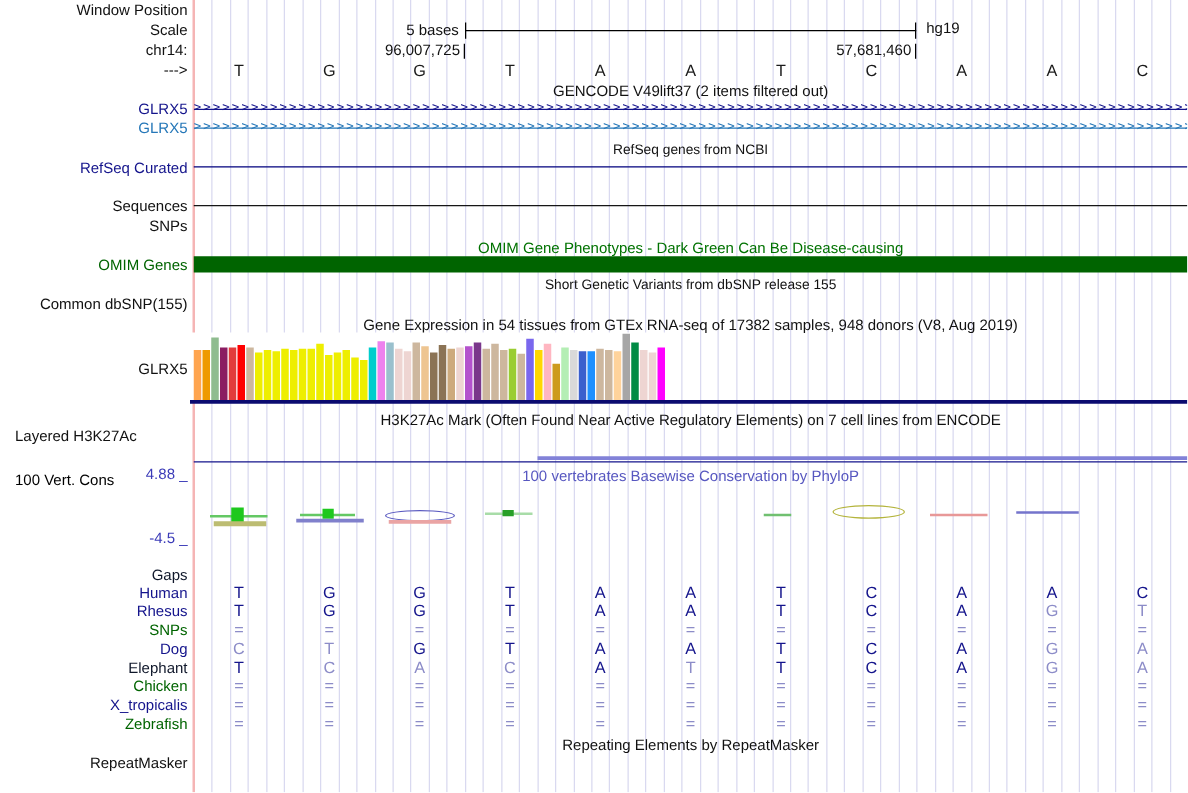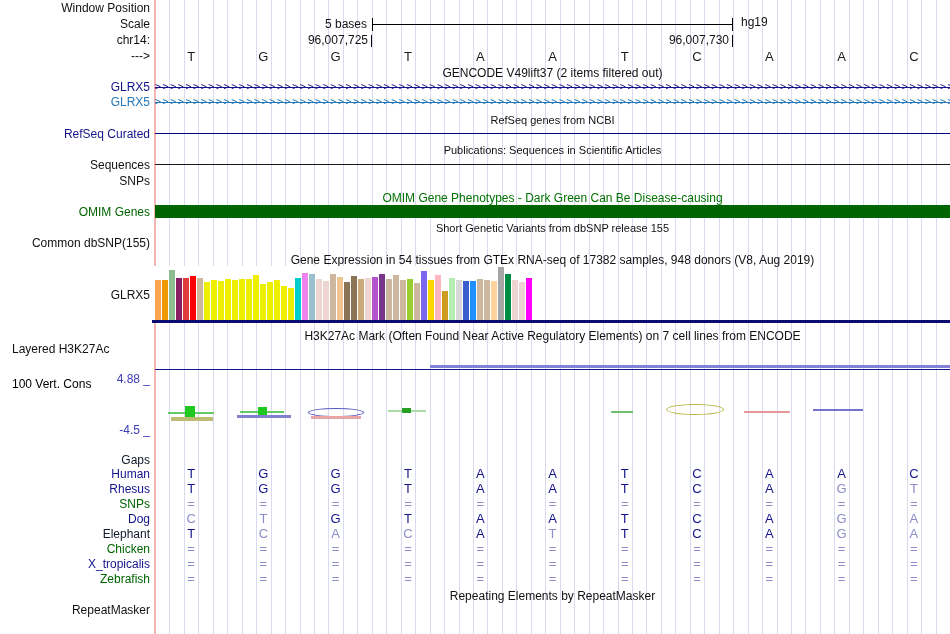--- a/index.html
+++ b/index.html
@@ -102,21 +102,21 @@
   <div class="lbl" style="top:17px">Scale</div>
   <div style="position:absolute;left:155px;top:17px;width:212px;text-align:right;font-size:12px;line-height:14px">5 bases</div>
   <div class="rule-line" style="left:372px;top:24px;width:361px;height:1px"></div>
   <div class="rule-line" style="left:372px;top:18px;width:1px;height:13px"></div>
   <div class="rule-line" style="left:732px;top:18px;width:1px;height:13px"></div>
   <div style="position:absolute;left:741px;top:15px;font-size:12px;line-height:14px">hg19</div>
 
   <div class="lbl" style="top:33px">chr14:</div>
   <div style="position:absolute;left:155px;top:33px;width:213px;text-align:right;font-size:12px;line-height:14px">96,007,725</div>
   <div class="rule-line" style="left:371px;top:35px;width:1px;height:12px"></div>
-  <div style="position:absolute;left:515px;top:33px;width:214px;text-align:right;font-size:12px;line-height:14px">96,007,730</div>
+  <div style="position:absolute;left:515px;top:33px;width:214px;text-align:right;font-size:12px;line-height:14px">57,681,460</div>
   <div class="rule-line" style="left:732px;top:35px;width:1px;height:12px"></div>
 
   <div class="lbl" style="top:49px">---&gt;</div>
   <div id="sequence-row" style="position:absolute;left:0;top:50px;width:950px;height:14px">
       <div class="seq-cell" style="left: 155px; width: 72.2727px;">T</div>
       <div class="seq-cell" style="left: 227.273px; width: 72.2727px;">G</div>
       <div class="seq-cell" style="left: 299.545px; width: 72.2727px;">G</div>
       <div class="seq-cell" style="left: 371.818px; width: 72.2727px;">T</div>
       <div class="seq-cell" style="left: 444.091px; width: 72.2727px;">A</div>
       <div class="seq-cell" style="left: 516.364px; width: 72.2727px;">A</div>
@@ -130,21 +130,20 @@
   <div class="t-title" style="top:66px">GENCODE V49lift37 (2 items filtered out)</div>
   <div class="lbl" style="top:80px;color:#14148c">GLRX5</div>
   <div class="gene-arrows" id="arrows1" style="top:81px;color:#14148c"><div class="mid"></div><span class="txt">&gt;&gt;&gt;&gt;&gt;&gt;&gt;&gt;&gt;&gt;&gt;&gt;&gt;&gt;&gt;&gt;&gt;&gt;&gt;&gt;&gt;&gt;&gt;&gt;&gt;&gt;&gt;&gt;&gt;&gt;&gt;&gt;&gt;&gt;&gt;&gt;&gt;&gt;&gt;&gt;&gt;&gt;&gt;&gt;&gt;&gt;&gt;&gt;&gt;&gt;&gt;&gt;&gt;&gt;&gt;&gt;&gt;&gt;&gt;&gt;&gt;&gt;&gt;&gt;&gt;&gt;&gt;&gt;&gt;&gt;&gt;&gt;&gt;&gt;&gt;&gt;&gt;&gt;&gt;&gt;&gt;&gt;&gt;&gt;&gt;&gt;&gt;&gt;&gt;&gt;&gt;&gt;&gt;&gt;&gt;&gt;&gt;&gt;&gt;&gt;&gt;&gt;&gt;&gt;&gt;&gt;&gt;&gt;&gt;&gt;</span></div>
   <div class="lbl" style="top:95px;color:#2577b8">GLRX5</div>
   <div class="gene-arrows" id="arrows2" style="top:96px;color:#2577b8"><div class="mid"></div><span class="txt">&gt;&gt;&gt;&gt;&gt;&gt;&gt;&gt;&gt;&gt;&gt;&gt;&gt;&gt;&gt;&gt;&gt;&gt;&gt;&gt;&gt;&gt;&gt;&gt;&gt;&gt;&gt;&gt;&gt;&gt;&gt;&gt;&gt;&gt;&gt;&gt;&gt;&gt;&gt;&gt;&gt;&gt;&gt;&gt;&gt;&gt;&gt;&gt;&gt;&gt;&gt;&gt;&gt;&gt;&gt;&gt;&gt;&gt;&gt;&gt;&gt;&gt;&gt;&gt;&gt;&gt;&gt;&gt;&gt;&gt;&gt;&gt;&gt;&gt;&gt;&gt;&gt;&gt;&gt;&gt;&gt;&gt;&gt;&gt;&gt;&gt;&gt;&gt;&gt;&gt;&gt;&gt;&gt;&gt;&gt;&gt;&gt;&gt;&gt;&gt;&gt;&gt;&gt;&gt;&gt;&gt;&gt;&gt;&gt;&gt;</span></div>
 
   <div class="t-title small" style="top:113px">RefSeq genes from NCBI</div>
   <div class="lbl" style="top:127px;color:#14148c">RefSeq Curated</div>
   <div class="navy-line" style="left:155px;top:133px;width:795px"></div>
 
-  <div class="t-title small" style="top:143px">Publications: Sequences in Scientific Articles</div>
   <div class="lbl" style="top:158px">Sequences</div>
   <div class="black-line" style="left:155px;top:164px;width:795px"></div>
 
   <div class="lbl" style="top:174px">SNPs</div>
 
   <div class="t-title" style="top:191px;color:#007200">OMIM Gene Phenotypes - Dark Green Can Be Disease-causing</div>
   <div class="lbl" style="top:205px;color:#006400">OMIM Genes</div>
   <div class="omim-bar" style="top:205px;background:#006400"></div>
 
   <div class="t-title small" style="top:221px">Short Genetic Variants from dbSNP release 155</div>
@@ -210,20 +209,21 @@
       <div class="gtex-bar" style="left: 371px; height: 42px; background: rgb(255, 0, 255);"></div>
     </div>
   <div id="gtex-baseline"></div>
 
   <div class="t-title" style="top:329px">H3K27Ac Mark (Often Found Near Active Regulatory Elements) on 7 cell lines from ENCODE</div>
   <div class="lbl left" style="top:342px">Layered H3K27Ac</div>
   <div id="h3k-thin"></div>
   <div id="h3k-thick"></div>
 
   <div class="lbl" style="top:372px;color:#3b3bb8">4.88 _</div>
+  <div class="t-title" style="top:374px;color:#5757c0">100 vertebrates Basewise Conservation by PhyloP</div>
   <div class="lbl left" style="top:377px;color:#000000">100 Vert. Cons</div>
   <div id="cons-marks">
       <div class="cons-mark" style="left: 168px; top: 412px; width: 46px; height: 2px; background: rgb(100, 200, 100);"></div>
       <div class="cons-mark" style="left: 185px; top: 406px; width: 10px; height: 12px; background: rgb(30, 200, 30);"></div>
       <div class="cons-mark" style="left: 171px; top: 417px; width: 42px; height: 4px; background: rgb(188, 188, 114);"></div>
       <div class="cons-mark" style="left: 240px; top: 411px; width: 44px; height: 2px; background: rgb(100, 200, 100);"></div>
       <div class="cons-mark" style="left: 258px; top: 407px; width: 9px; height: 8px; background: rgb(30, 200, 30);"></div>
       <div class="cons-mark" style="left: 237px; top: 415px; width: 54px; height: 3px; background: rgb(128, 128, 204);"></div>
       <div class="cons-mark outline" style="left: 308px; top: 408px; width: 54px; height: 7px; border-color: rgb(90, 90, 192);"></div>
       <div class="cons-mark" style="left: 311px; top: 416px; width: 50px; height: 3px; background: rgb(234, 164, 164);"></div>

